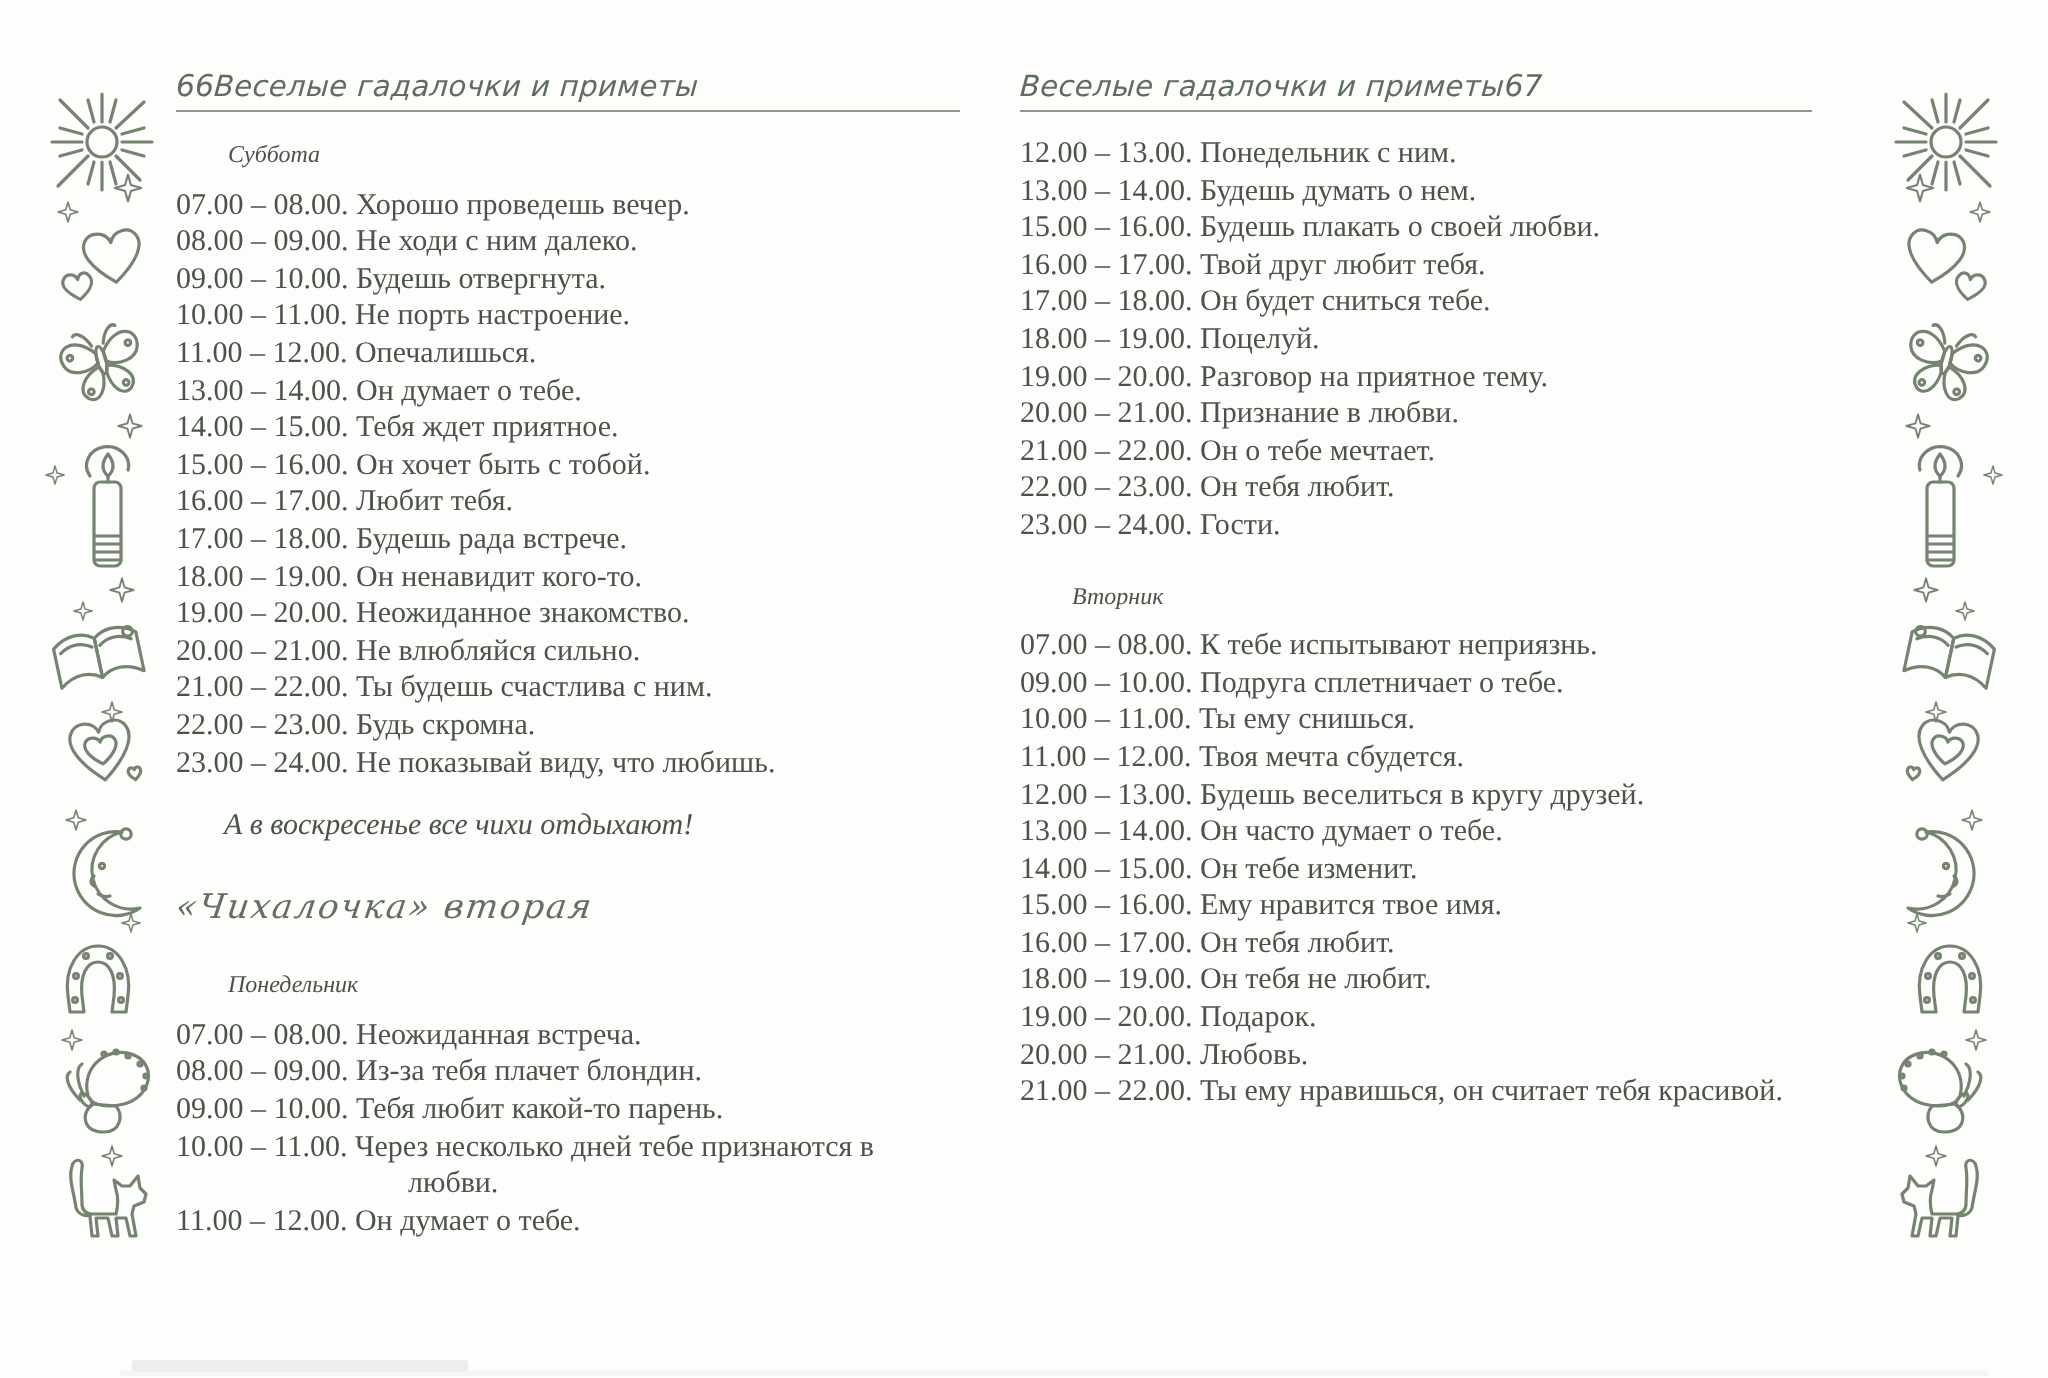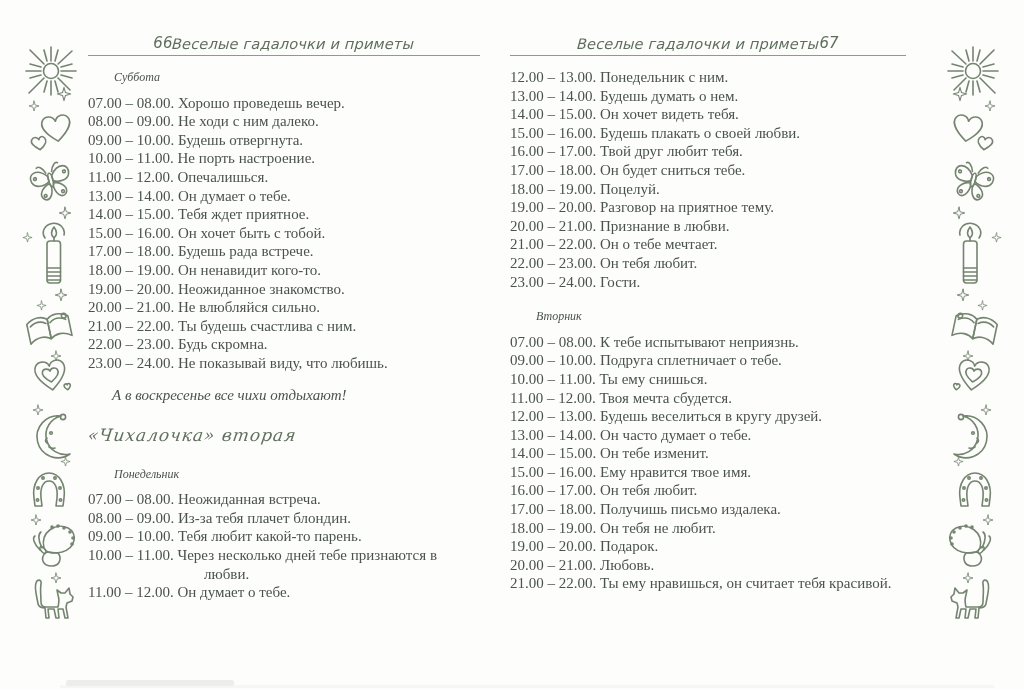--- a/index.html
+++ b/index.html
@@ -3,21 +3,21 @@
 <meta charset="utf-8">
 <style>
   html,body{margin:0;padding:0;}
   body{width:1024px;height:689px;overflow:hidden;background:#ffffff;}
   .spread{position:relative;width:1024px;height:689px;background:#fdfdfc;
           font-family:"Liberation Serif", serif;color:#4a534b;}
   
   .page{position:absolute;top:30px;}
   .page-left{left:88px;width:392px;}
   .page-right{left:510px;width:396px;}
-  .page-header{display:flex;justify-content:center;align-items:flex-end;height:22px;}
+  .page-header{display:flex;justify-content:flex-start;align-items:flex-end;height:22px;}
   .hand{font-family:"DejaVu Sans", sans-serif;font-style:italic;font-size:14.5px;
         color:#5e6e5c;letter-spacing:.2px;transform:skewX(-4deg);}
   .pagenum{font-family:"DejaVu Sans", sans-serif;font-style:italic;font-size:15px;color:#5e6e5c;}
   .rule{border-bottom:1.6px solid #8f998f;margin-top:3px;}
   .content{margin-top:12px;font-size:15px;line-height:18.6px;}
   .day-heading{font-style:italic;font-size:12px;margin:0 0 7px 26px;color:#4a534b;}
   .entry{padding-left:116px;text-indent:-116px;}
   .entry .time{white-space:nowrap;}
   .note{margin-top:13px;text-indent:24px;font-style:italic;}
   .script-heading{margin-top:22px;font-family:"DejaVu Serif", serif;font-style:italic;
@@ -280,20 +280,21 @@
     <div class="content" id="left-content">
         <div class="day-heading">Суббота</div>
         <div class="entry"><span class="time">07.00 – 08.00. </span><span>Хорошо проведешь вечер.</span></div>
         <div class="entry"><span class="time">08.00 – 09.00. </span><span>Не ходи с ним далеко.</span></div>
         <div class="entry"><span class="time">09.00 – 10.00. </span><span>Будешь отвергнута.</span></div>
         <div class="entry"><span class="time">10.00 – 11.00. </span><span>Не порть настроение.</span></div>
         <div class="entry"><span class="time">11.00 – 12.00. </span><span>Опечалишься.</span></div>
         <div class="entry"><span class="time">13.00 – 14.00. </span><span>Он думает о тебе.</span></div>
         <div class="entry"><span class="time">14.00 – 15.00. </span><span>Тебя ждет приятное.</span></div>
         <div class="entry"><span class="time">15.00 – 16.00. </span><span>Он хочет быть с тобой.</span></div>
+        <div class="entry"><span class="time">16.00 – 17.00. </span><span>Любит тебя.</span></div>
         <div class="entry"><span class="time">17.00 – 18.00. </span><span>Будешь рада встрече.</span></div>
         <div class="entry"><span class="time">18.00 – 19.00. </span><span>Он ненавидит кого-то.</span></div>
         <div class="entry"><span class="time">19.00 – 20.00. </span><span>Неожиданное знакомство.</span></div>
         <div class="entry"><span class="time">20.00 – 21.00. </span><span>Не влюбляйся сильно.</span></div>
         <div class="entry"><span class="time">21.00 – 22.00. </span><span>Ты будешь счастлива с ним.</span></div>
         <div class="entry"><span class="time">22.00 – 23.00. </span><span>Будь скромна.</span></div>
         <div class="entry"><span class="time">23.00 – 24.00. </span><span>Не показывай виду, что любишь.</span></div>
         <div class="note">А в воскресенье все чихи отдыхают!</div>
         <div class="script-heading">«Чихалочка» вторая</div>
         <div class="day-heading mt-day">Понедельник</div>
@@ -307,41 +308,39 @@
 
   <div class="page page-right">
     <div class="page-header">
       <span class="hand">Веселые гадалочки и приметы</span>
       <span class="pagenum">67</span>
     </div>
     <div class="rule"></div>
     <div class="content" id="right-content">
         <div class="entry"><span class="time">12.00 – 13.00. </span><span>Понедельник с ним.</span></div>
         <div class="entry"><span class="time">13.00 – 14.00. </span><span>Будешь думать о нем.</span></div>
-        <div class="entry"><span class="time">14.00 – 15.00. </span><span>Он хочет видеть тебя.</span></div>
         <div class="entry"><span class="time">15.00 – 16.00. </span><span>Будешь плакать о своей любви.</span></div>
         <div class="entry"><span class="time">16.00 – 17.00. </span><span>Твой друг любит тебя.</span></div>
         <div class="entry"><span class="time">17.00 – 18.00. </span><span>Он будет сниться тебе.</span></div>
         <div class="entry"><span class="time">18.00 – 19.00. </span><span>Поцелуй.</span></div>
         <div class="entry"><span class="time">19.00 – 20.00. </span><span>Разговор на приятное тему.</span></div>
         <div class="entry"><span class="time">20.00 – 21.00. </span><span>Признание в любви.</span></div>
         <div class="entry"><span class="time">21.00 – 22.00. </span><span>Он о тебе мечтает.</span></div>
         <div class="entry"><span class="time">22.00 – 23.00. </span><span>Он тебя любит.</span></div>
         <div class="entry"><span class="time">23.00 – 24.00. </span><span>Гости.</span></div>
         <div class="day-heading mt-day2">Вторник</div>
         <div class="entry"><span class="time">07.00 – 08.00. </span><span>К тебе испытывают неприязнь.</span></div>
         <div class="entry"><span class="time">09.00 – 10.00. </span><span>Подруга сплетничает о тебе.</span></div>
         <div class="entry"><span class="time">10.00 – 11.00. </span><span>Ты ему снишься.</span></div>
         <div class="entry"><span class="time">11.00 – 12.00. </span><span>Твоя мечта сбудется.</span></div>
         <div class="entry"><span class="time">12.00 – 13.00. </span><span>Будешь веселиться в кругу друзей.</span></div>
         <div class="entry"><span class="time">13.00 – 14.00. </span><span>Он часто думает о тебе.</span></div>
         <div class="entry"><span class="time">14.00 – 15.00. </span><span>Он тебе изменит.</span></div>
         <div class="entry"><span class="time">15.00 – 16.00. </span><span>Ему нравится твое имя.</span></div>
         <div class="entry"><span class="time">16.00 – 17.00. </span><span>Он тебя любит.</span></div>
-        <div class="entry"><span class="time">17.00 – 18.00. </span><span>Получишь письмо издалека.</span></div>
         <div class="entry"><span class="time">18.00 – 19.00. </span><span>Он тебя не любит.</span></div>
         <div class="entry"><span class="time">19.00 – 20.00. </span><span>Подарок.</span></div>
         <div class="entry"><span class="time">20.00 – 21.00. </span><span>Любовь.</span></div>
         <div class="entry"><span class="time">21.00 – 22.00. </span><span>Ты ему нравишься, он считает тебя  красивой.</span></div>
       </div>
   </div>
 
   <div class="bottom-faint"></div>
   <div class="bottom-strip"></div>
 </div>

